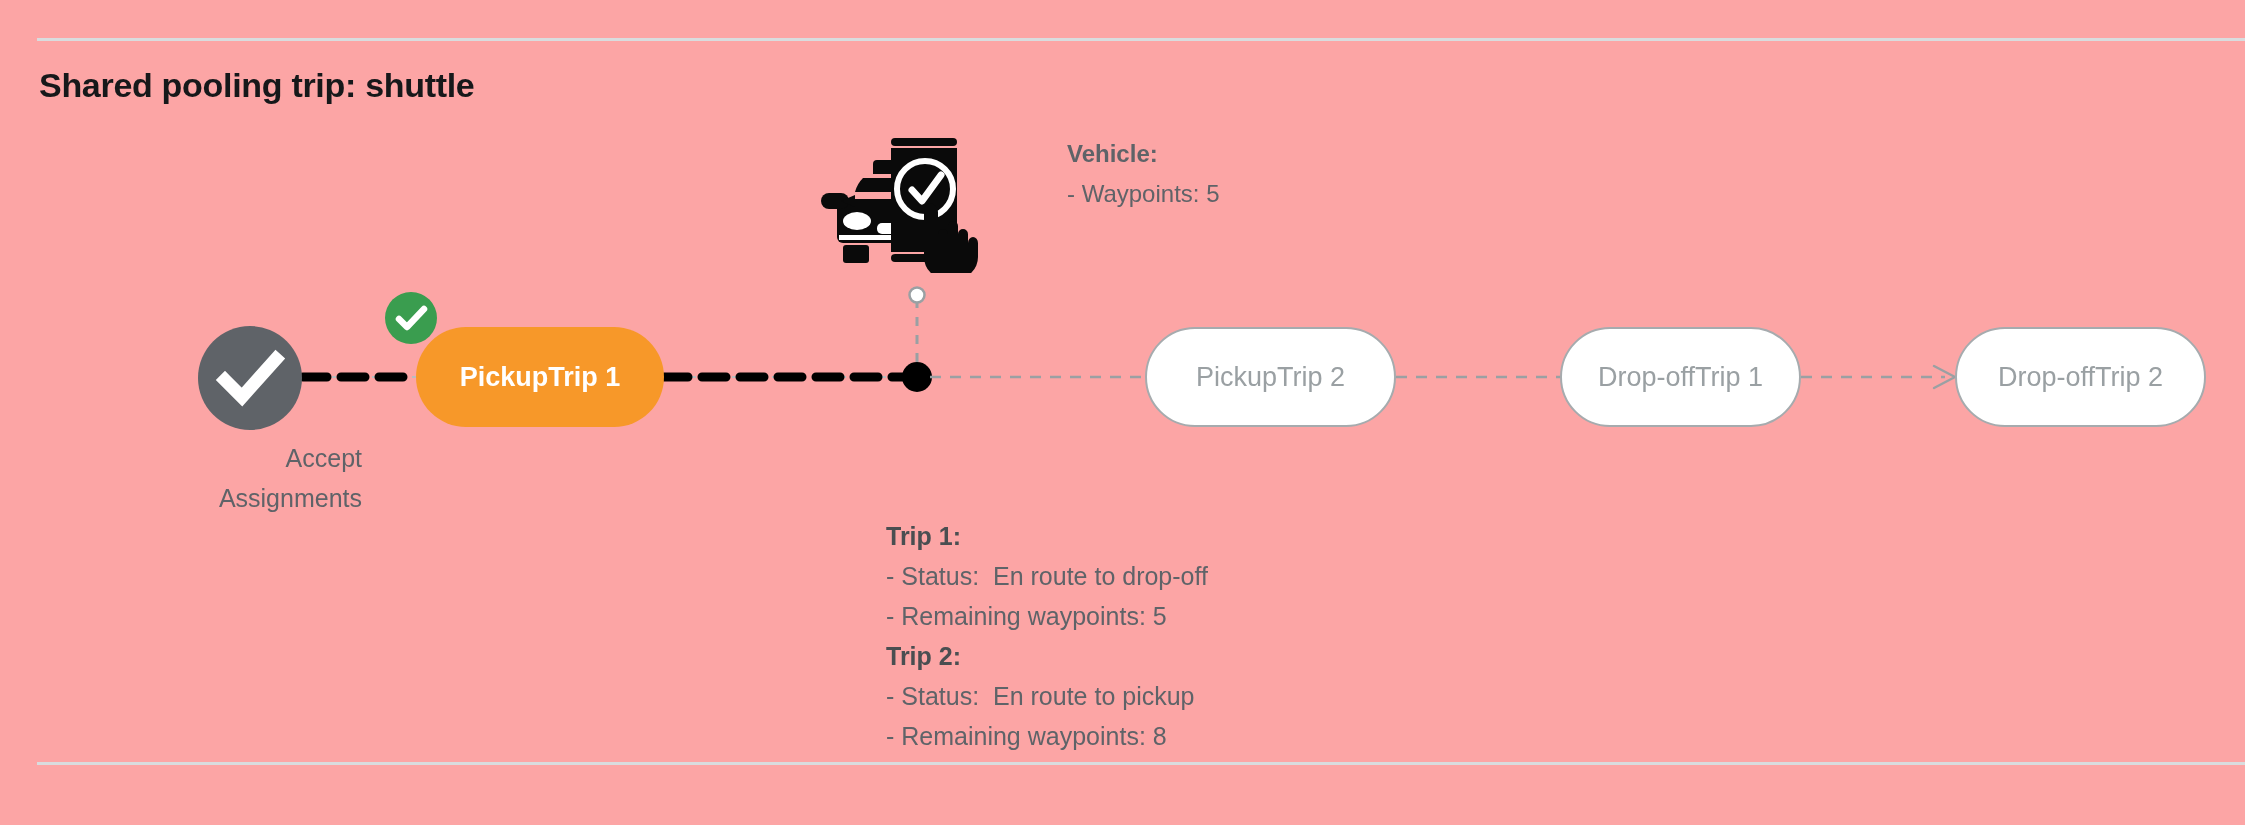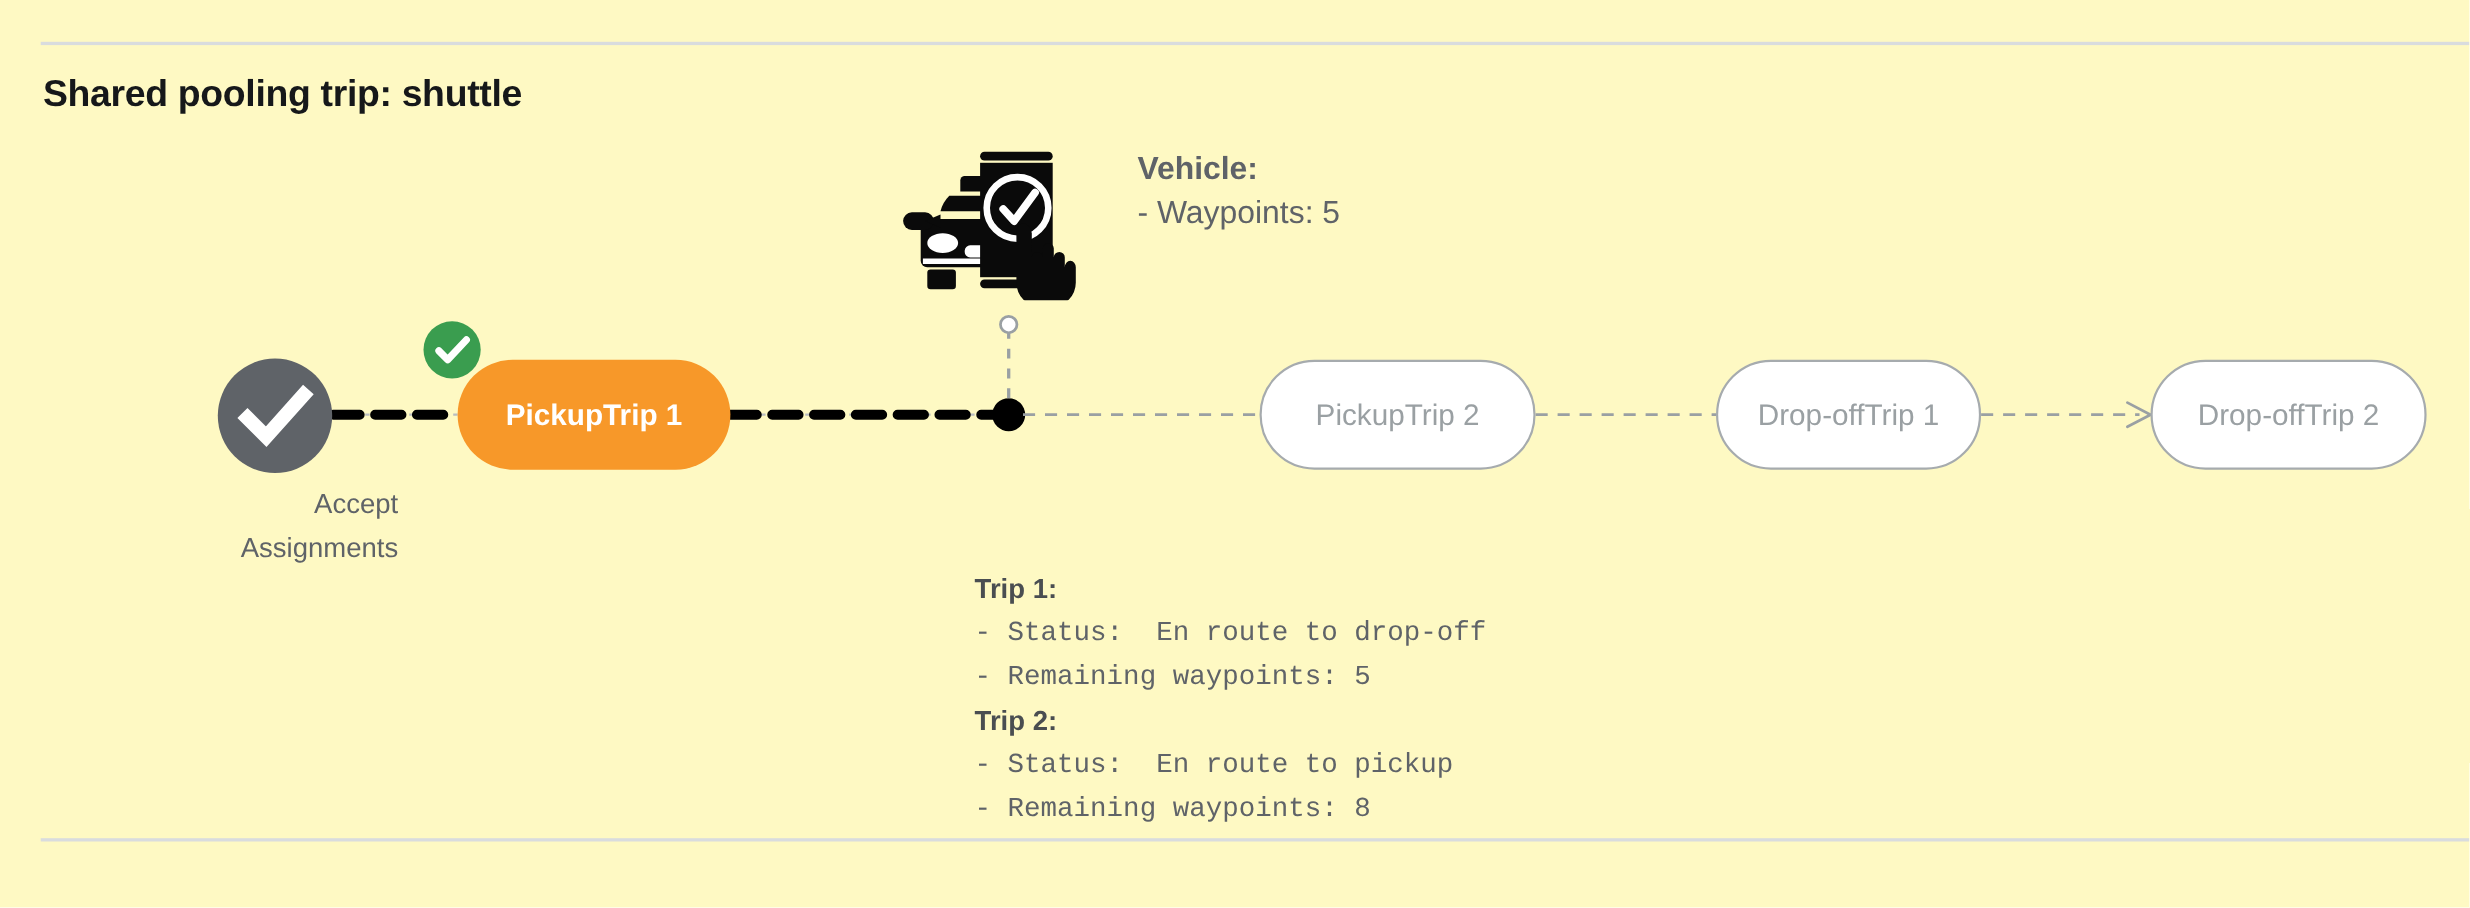--- a/index.html
+++ b/index.html
@@ -8,21 +8,21 @@
     background: #ffffff;
   }
   body {
     font-family: "Liberation Sans", sans-serif;
     -webkit-font-smoothing: antialiased;
   }
   #page {
     position: relative;
     width: 2245px;
     height: 825px;
-    background: #fef9c3;
+    background: #fca5a5;
     overflow: hidden;
   }
 
   
   .hrule {
     position: absolute;
     left: 37px;
     width: 2208px;
     height: 3px;
     background: #d9dcde;
@@ -123,41 +123,41 @@
     position: absolute;
     left: 815px;
     top: 123px;
     width: 170px;
     height: 150px;
   }
   .vehicle-icon svg { display: block; }
 
   .vehicle-text {
     position: absolute;
-    left: 1034px;
+    left: 1067px;
     top: 134px;
-    font-size: 29px;
+    font-size: 24px;
     line-height: 40px;
     color: #5f6368;
     white-space: nowrap;
   }
   .vehicle-text .k { font-weight: bold; color: #5f6368; }
 
   
   .trips-text {
     position: absolute;
     left: 886px;
     top: 516px;
     font-size: 25px;
     line-height: 40px;
     color: #5f6368;
     white-space: nowrap;
   }
   .trips-text .k { font-weight: bold; color: #4a4e51; }
-  .trips-text .row { white-space: pre; font-family: Liberation Mono, monospace; }
+  .trips-text .row { white-space: pre; }
 </style>
 </head>
 <body>
 
 <div id="page">
 
   <div class="hrule top"></div>
   <div class="hrule bot"></div>
 
   <div class="page-title">Shared pooling trip: shuttle</div>

